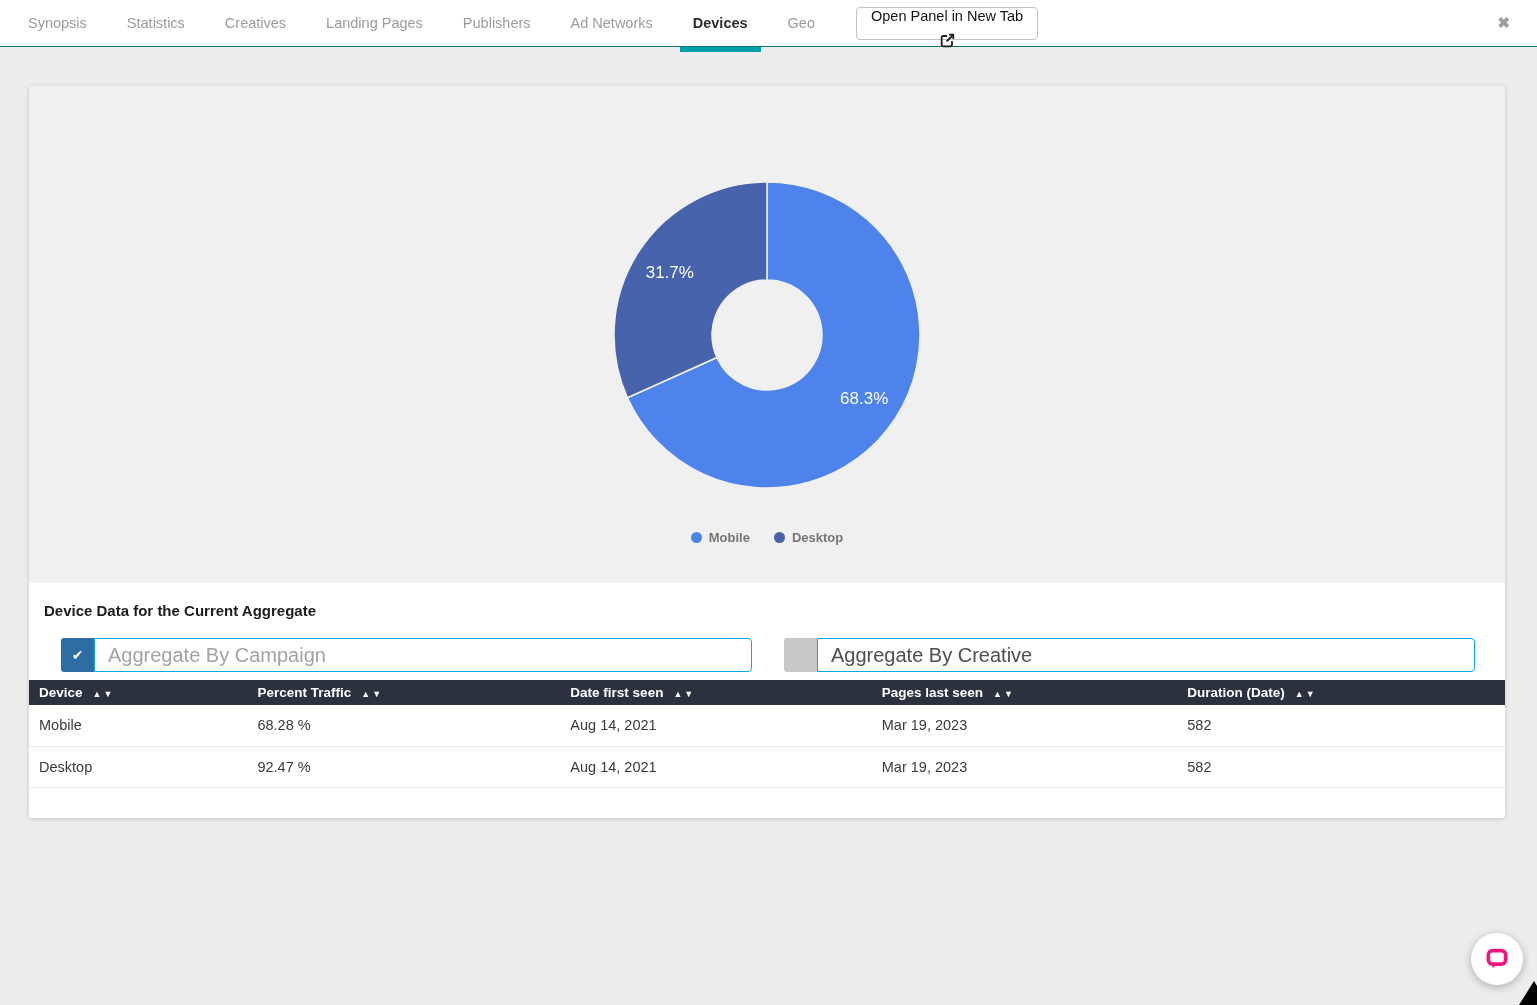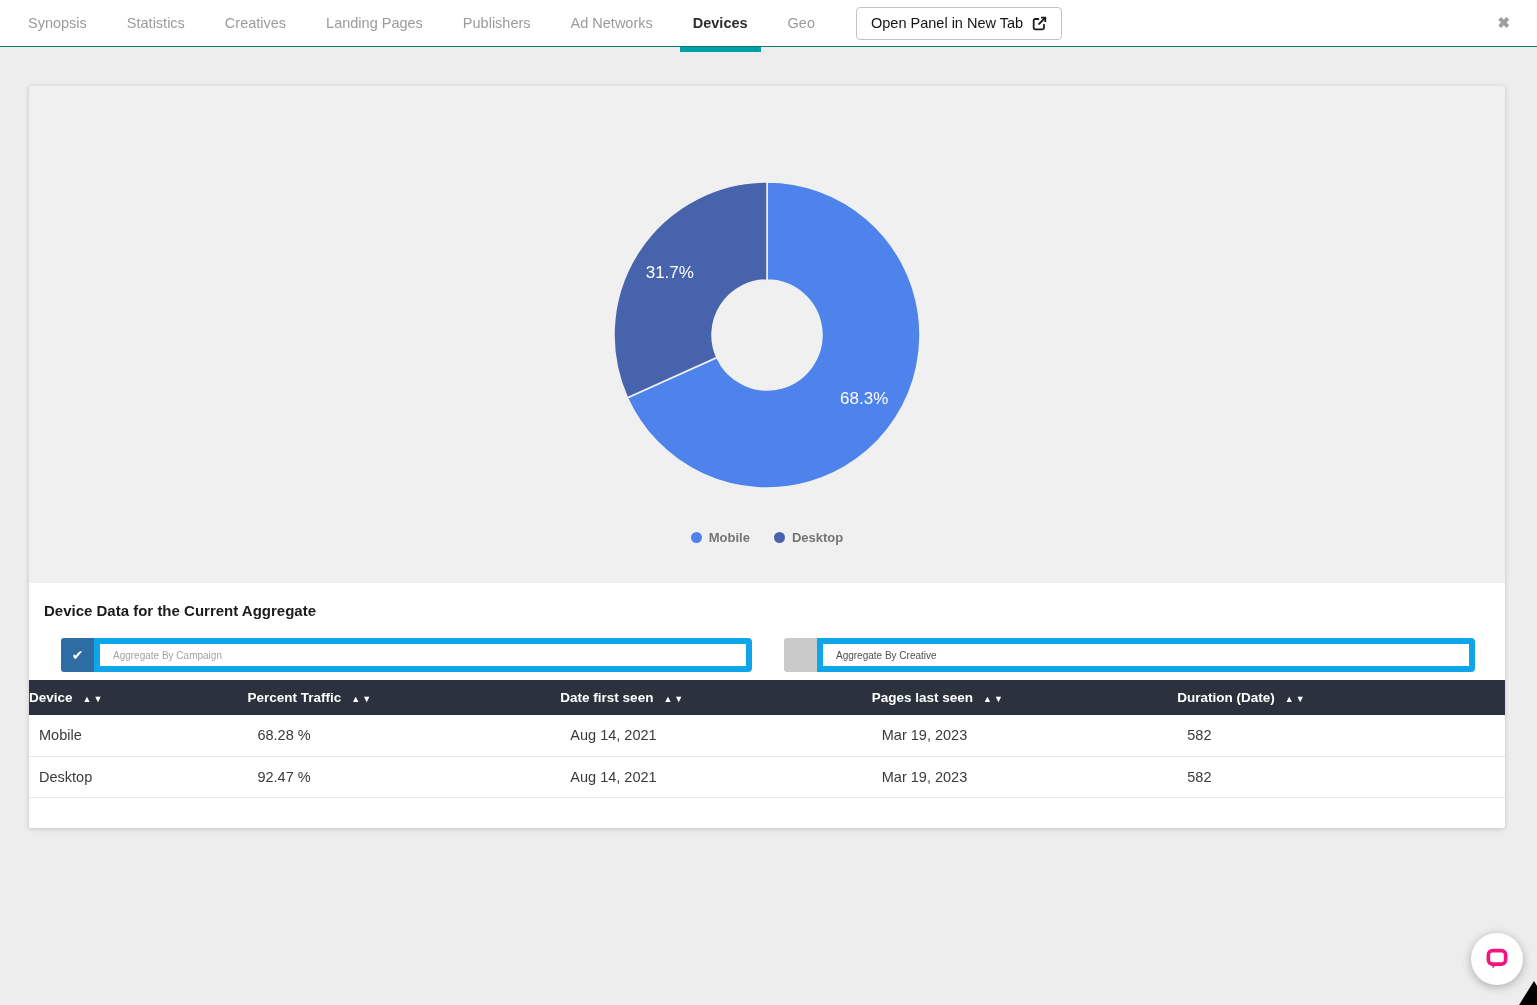--- a/index.html
+++ b/index.html
@@ -48,20 +48,21 @@
     background: #fff;
     display: flex;
     align-items: center;
     gap: 9px;
     padding: 0 14px;
     font-size: 14.5px;
     color: #141414;
     cursor: pointer;
     font-family: "Liberation Sans", sans-serif;
     white-space: nowrap;
+    flex-direction: column;
   }
   .close-x {
     margin-left: auto;
     margin-right: 27px;
     color: #9e9e9e;
     font-size: 15px;
     font-weight: bold;
     cursor: pointer;
   }
 
@@ -123,45 +124,45 @@
     color: #fff;
     font-size: 14px;
     border-radius: 3px 0 0 3px;
     cursor: pointer;
     flex: none;
   }
   .agg-check.checked { background: #2e6da4; }
   .agg-check.unchecked { background: #c9c9c9; }
   .agg-input {
     flex: 1;
-    border: 6px solid #0ea5e9;
+    border: 1px solid #0ea5e9;
     border-radius: 0 4px 4px 0;
     padding-left: 13px;
-    font-size: 10px;
+    font-size: 20px;
     font-family: "Liberation Sans", sans-serif;
     background: #fff;
     outline: none;
     color: #4e4e4e;
   }
   .agg-input.light::placeholder { color: #a3a3a3; }
   .agg-input.dark::placeholder { color: #4e4e4e; }
 
   table.data-table {
     width: 100%;
     border-collapse: collapse;
     margin-top: 8px;
   }
   .data-table thead th {
     background: #2b313d;
     color: #ffffff;
     font-size: 13.5px;
     font-weight: bold;
     text-align: left;
-    height: 35px;
-    padding-left: 0;
+    height: 25px;
+    padding-left: 10px;
     cursor: pointer;
     white-space: nowrap;
   }
   .sort-icons { margin-left: 10px; font-size: 9px; }
   .sort-icons .asc { margin-right: 2px; }
   .data-table tbody td {
     height: 41px;
     font-size: 14.5px;
     color: #3a3a3a;
     padding-left: 10px;

